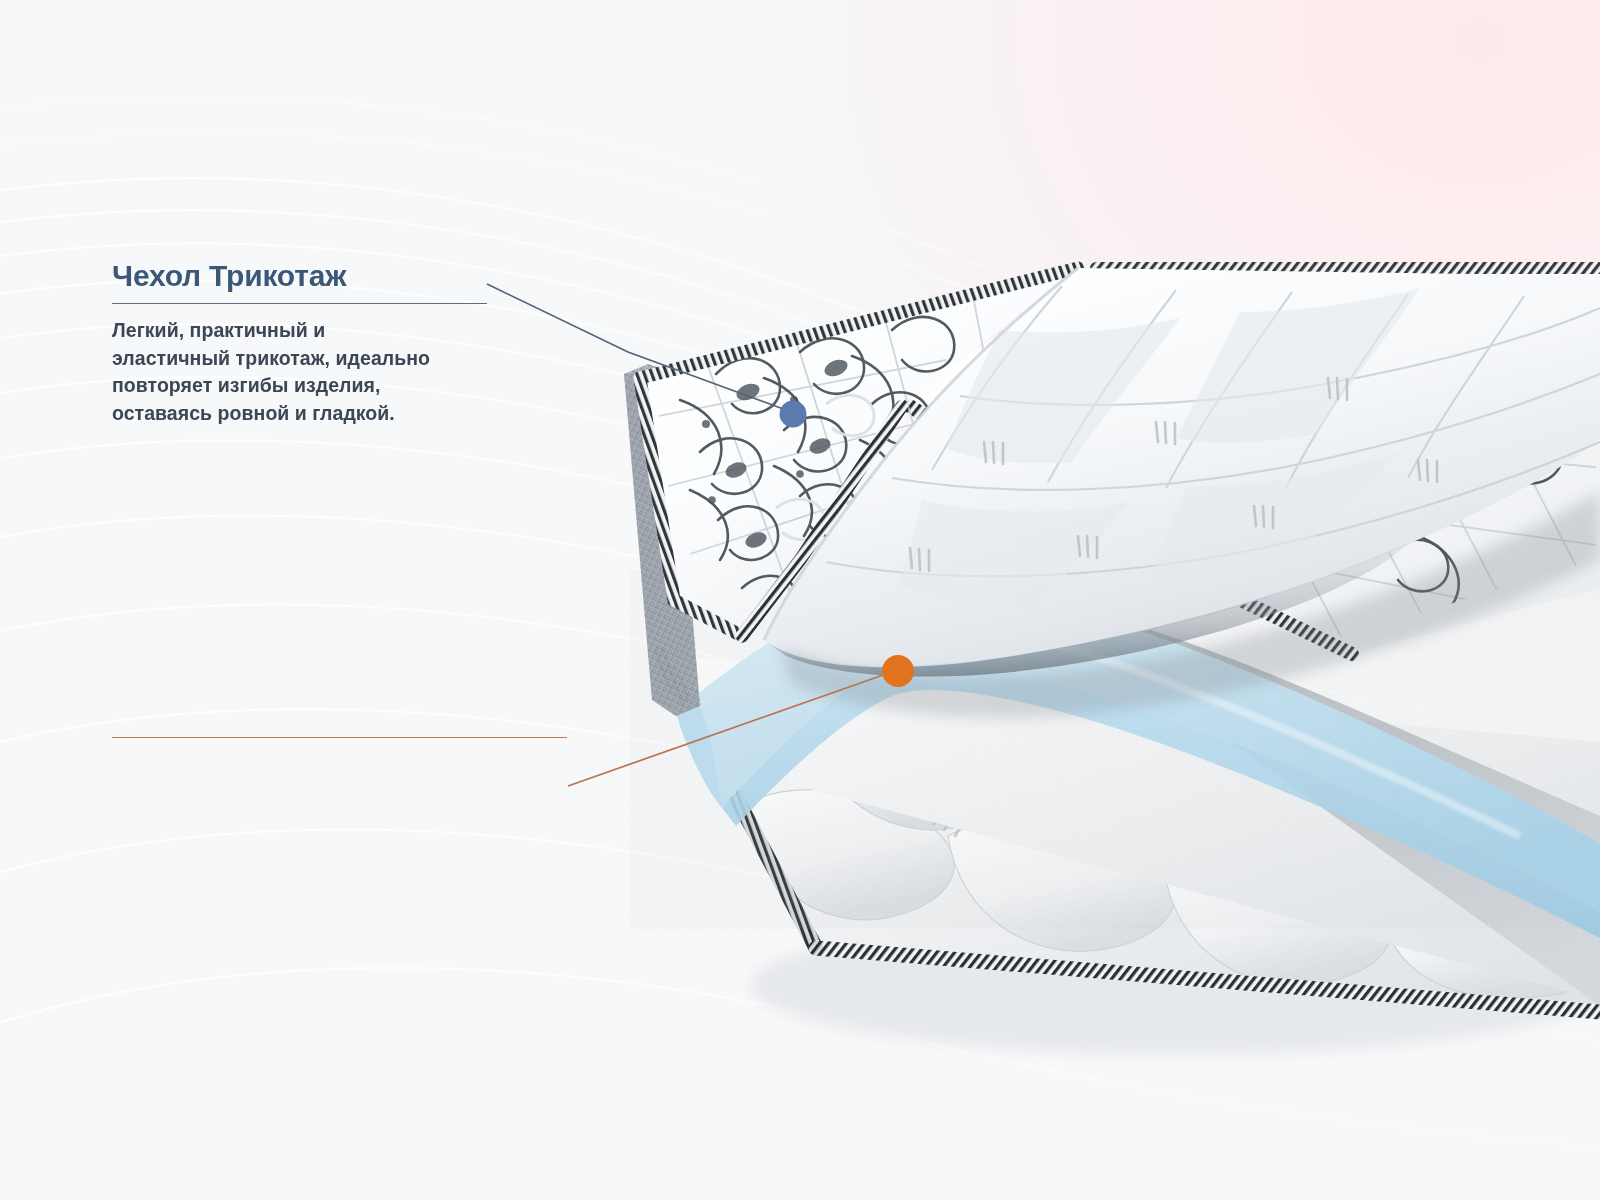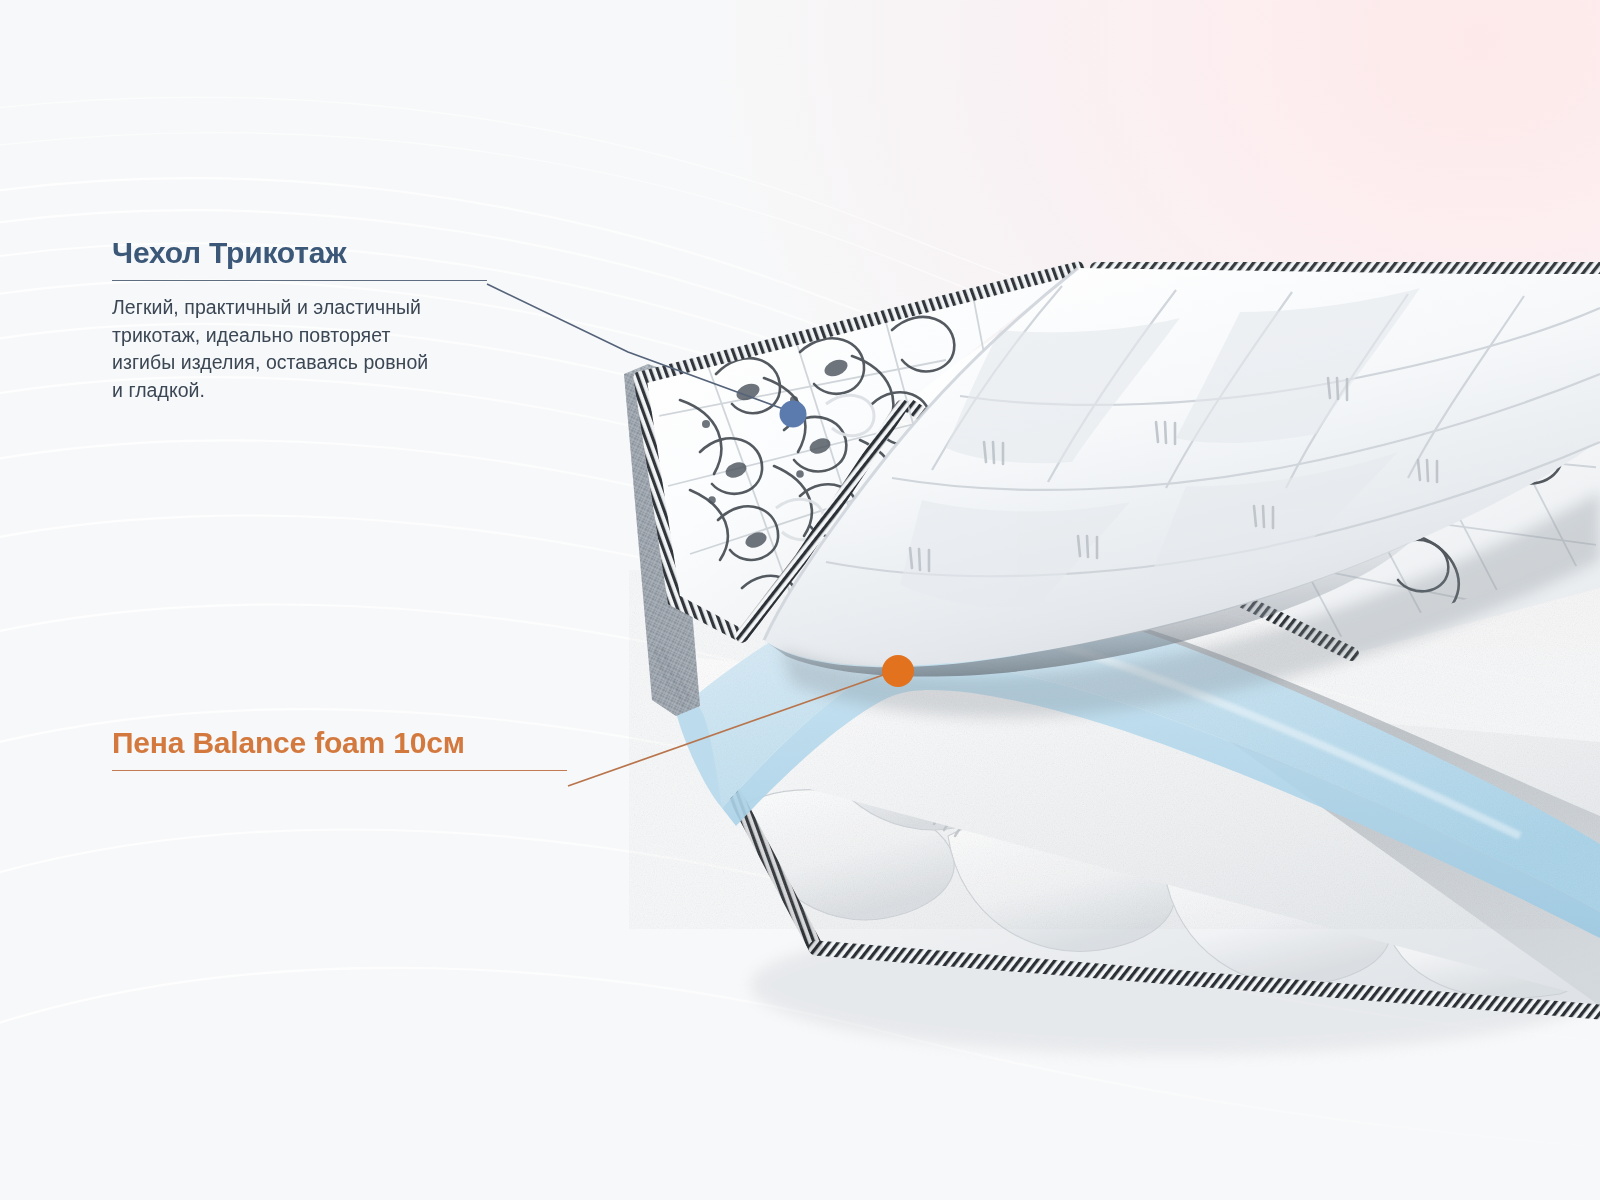--- a/index.html
+++ b/index.html
@@ -27,23 +27,23 @@
     font-size:30px; font-weight:bold; letter-spacing:-0.2px;
     white-space:nowrap; line-height:1.1;
   }
   .callout .rule { height:1px; margin-top:11px; }
   .callout p {
     font-size:19.5px; line-height:1.42; color:#3b4754;
     margin-top:13px; letter-spacing:0.05px;
   }
 
   #callout-cover { left:112px; top:236px; }
-  #callout-cover h2 { color:#3c5878; }
+  #callout-cover h2 { color:#3c5878;margin-top:23px; }
   #callout-cover .rule { width:375px; background:#5e6d80; }
-  #callout-cover p { width:330px; }
+  #callout-cover p { width:330px;font-weight:bold; }
 
   #callout-foam { left:112px; top:726px; }
   #callout-foam h2 { color:#d4793e; }
   #callout-foam .rule { width:455px; background:#c47a51; }
   #callout-foam p { width:400px; }
 
   
   #leaders { position:absolute; inset:0; width:1600px; height:1200px; pointer-events:none; }
   
   #mattress { position:absolute; left:0; top:0; width:1600px; height:1200px; }
@@ -432,17 +432,16 @@
     </g>
   </svg>
 
   <div class="callout" id="callout-cover">
     <h2>Чехол Трикотаж</h2>
     <div class="rule"></div>
     <p>Легкий, практичный и эластичный трикотаж, идеально повторяет изгибы изделия, оставаясь ровной и гладкой.</p>
   </div>
 
   <div class="callout" id="callout-foam">
-    <h2>Пена Balance foam 10см</h2>
     <div class="rule"></div>
   </div>
 
 </div>
 
 </body></html>

